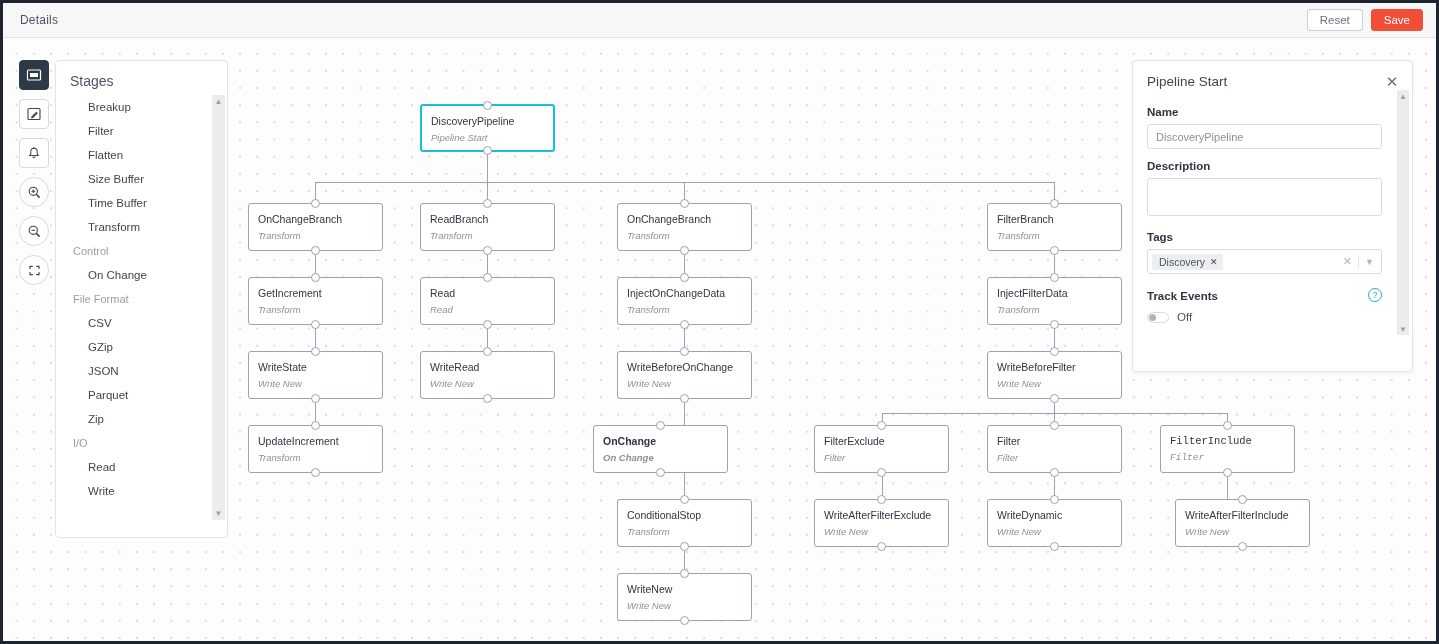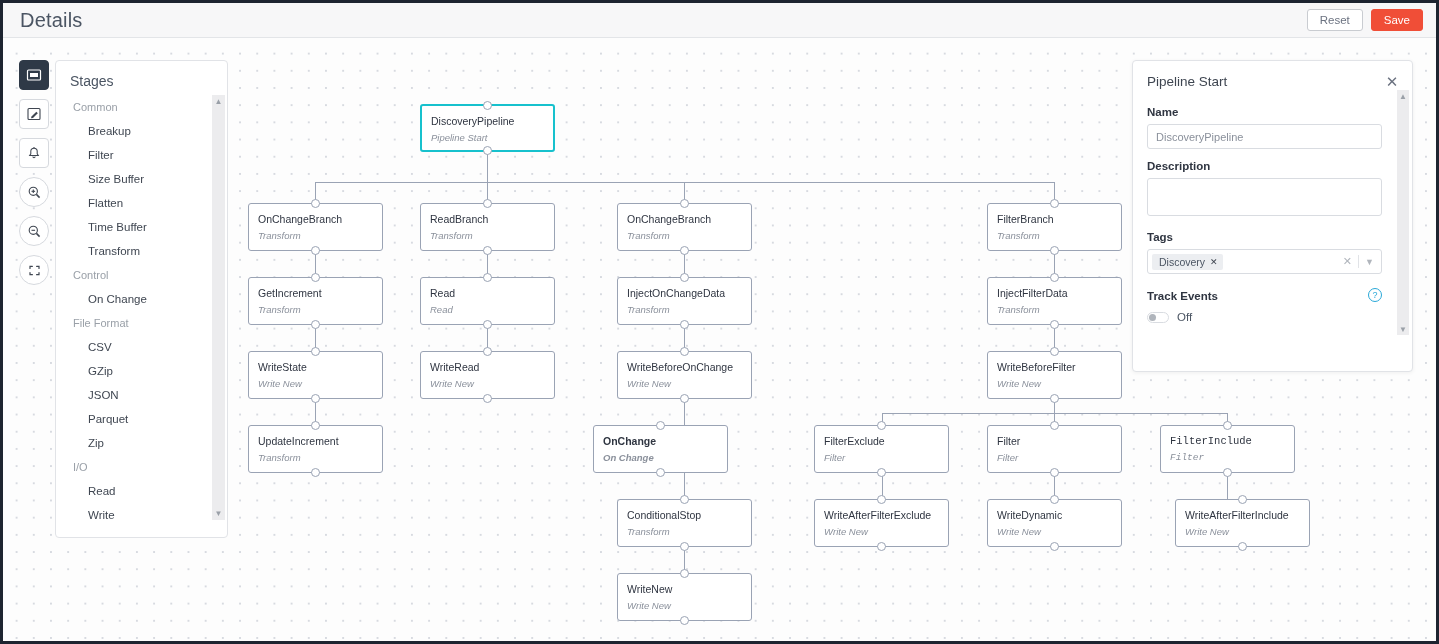--- a/index.html
+++ b/index.html
@@ -20,21 +20,21 @@
 
   
   #header {
     position:absolute; left:0; top:0; width:100%; height:35px;
     background:#f7f7f8;
     border-bottom:1px solid #e3e5e8;
     display:flex; align-items:center;
   }
   #header-title {
     margin-left:17px;
-    font-size:20px;
+    font-size:12px;
     color:#4b5563;
     letter-spacing:.2px;
   }
   #header-actions {
     margin-left:auto; margin-right:13px;
     display:flex; align-items:center; gap:8px;padding-left:42px;
   }
   .hbtn {
     height:22px;
     padding:0 12px;
@@ -316,25 +316,24 @@
       <div class="tool round">
         <svg width="17" height="17" viewBox="0 0 17 17">
           <path d="M4 6.5V4.3h2.4M10.6 4.3H13V6.5M13 10.5v2.2h-2.4M6.4 12.7H4v-2.2" fill="none" stroke="#3f4651" stroke-width="1.2" stroke-linecap="round"></path>
         </svg>
       </div>
     </div>
 
     <div id="stages">
       <div id="stages-title">Stages</div>
       <div id="stages-scroll">
-        <div class="st-group">Common</div>
         <div class="st-item">Breakup</div>
         <div class="st-item">Filter</div>
+        <div class="st-item">Flatten</div>
         <div class="st-item">Size Buffer</div>
-        <div class="st-item">Flatten</div>
         <div class="st-item">Time Buffer</div>
         <div class="st-item">Transform</div>
         <div class="st-group">Control</div>
         <div class="st-item">On Change</div>
         <div class="st-group">File Format</div>
         <div class="st-item">CSV</div>
         <div class="st-item">GZip</div>
         <div class="st-item">JSON</div>
         <div class="st-item">Parquet</div>
         <div class="st-item">Zip</div>

